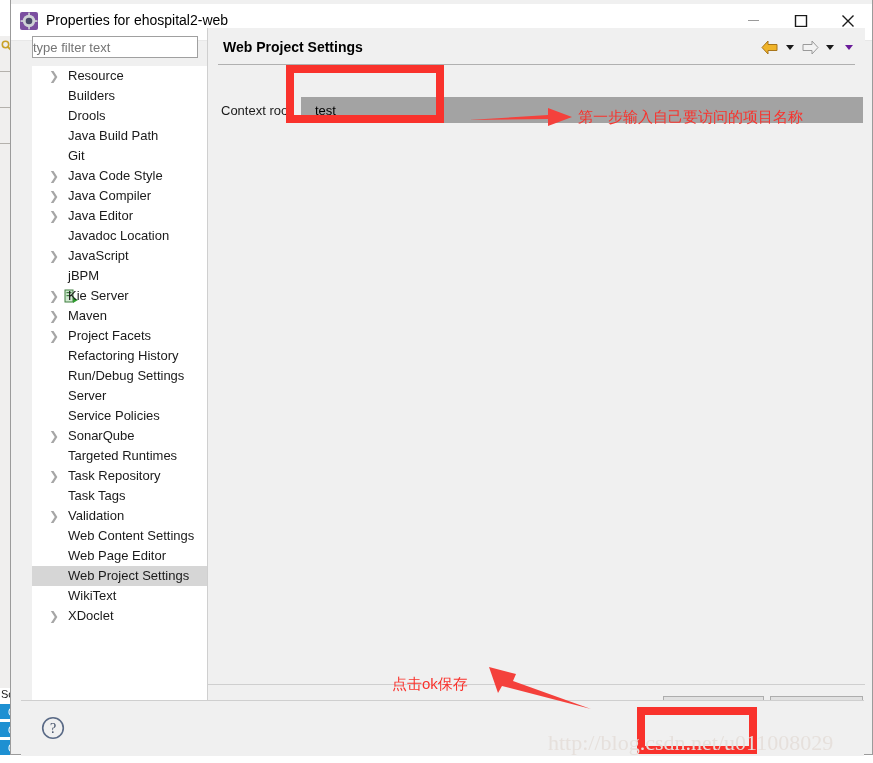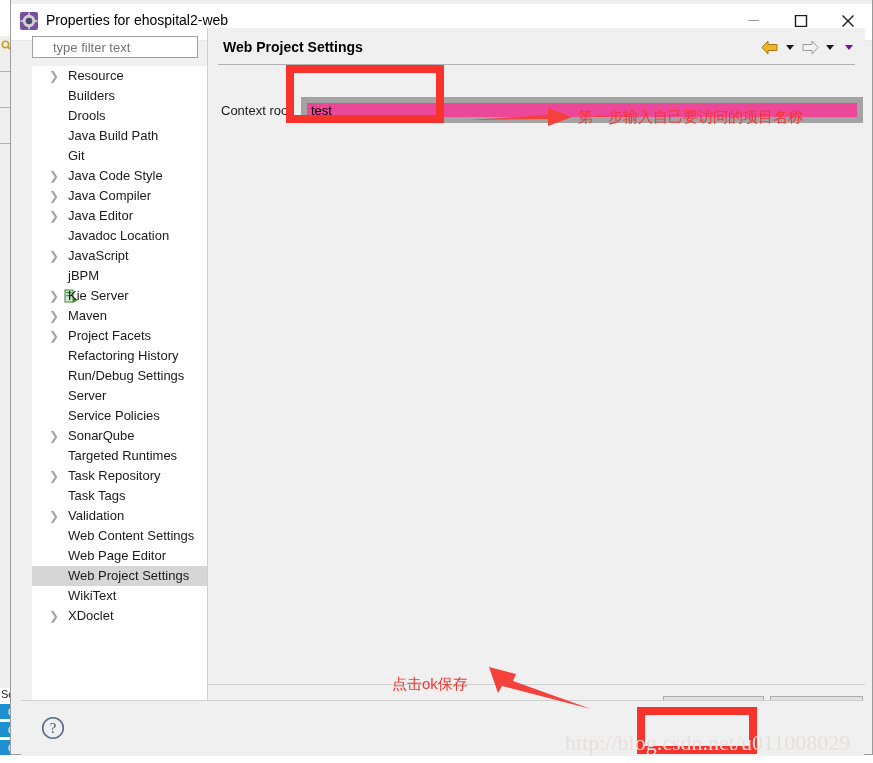--- a/index.html
+++ b/index.html
@@ -120,21 +120,21 @@
   #filter-input {
     position: absolute;
     left: 11px; top: 8px;
     width: 166px; height: 22px;
     border: 1px solid #a0a0a0;
     background: #ffffff;
     box-sizing: border-box;
     font-family: "Liberation Sans", sans-serif;
     font-size: 13px;
     color: #808080;
-    padding: 0 20px;
+    padding: 0 0;
     outline: none;
   }
   #tree-container {
     position: absolute;
     left: 11px; top: 38px;
     width: 182px; height: 640px;
     background: #ffffff;
     overflow: hidden;
   }
   .tree-row {
@@ -234,27 +234,27 @@
     position: absolute;
     left: 13px; top: 75px;
     font-size: 13px;
     color: #1a1a1a;
     white-space: nowrap;
   }
   #ctx-input {
     position: absolute;
     left: 93px; top: 69px;
     width: 562px; height: 26px;
-    border: 6px solid #a3a3a3;
-    background: #ec4899;
+    border: 1px solid #a3a3a3;
+    background: #a3a3a3;
     box-sizing: border-box;
     font-family: "Liberation Sans", sans-serif;
     font-size: 13px;
     color: #000000;
-    padding: 0 4px;
+    padding: 0 13px;
     outline: none;
   }
 
   #footer-rule {
     position: absolute;
     left: 0; top: 656px;
     width: 657px; height: 1px;
     background: #cfcfcf;
   }
   .push-btn {
@@ -310,21 +310,20 @@
   #anno-arrow-2 { left: 487px; top: 665px; }
 
   #watermark {
     position: absolute;
     left: 548px; top: 730px;
     font-family: "Liberation Serif", serif;
     font-size: 22px;
     color: #e6e0dc;
     white-space: nowrap;
     pointer-events: none;
-    margin-left: 17px;
   }
 </style>
 </head>
 <body>
 
 <div id="bg-window">
   <div id="bg-left-toolbar">
     <div class="bg-tb-cell"></div>
     <div class="bg-tb-cell"></div>
     <div class="bg-tb-cell"></div>

